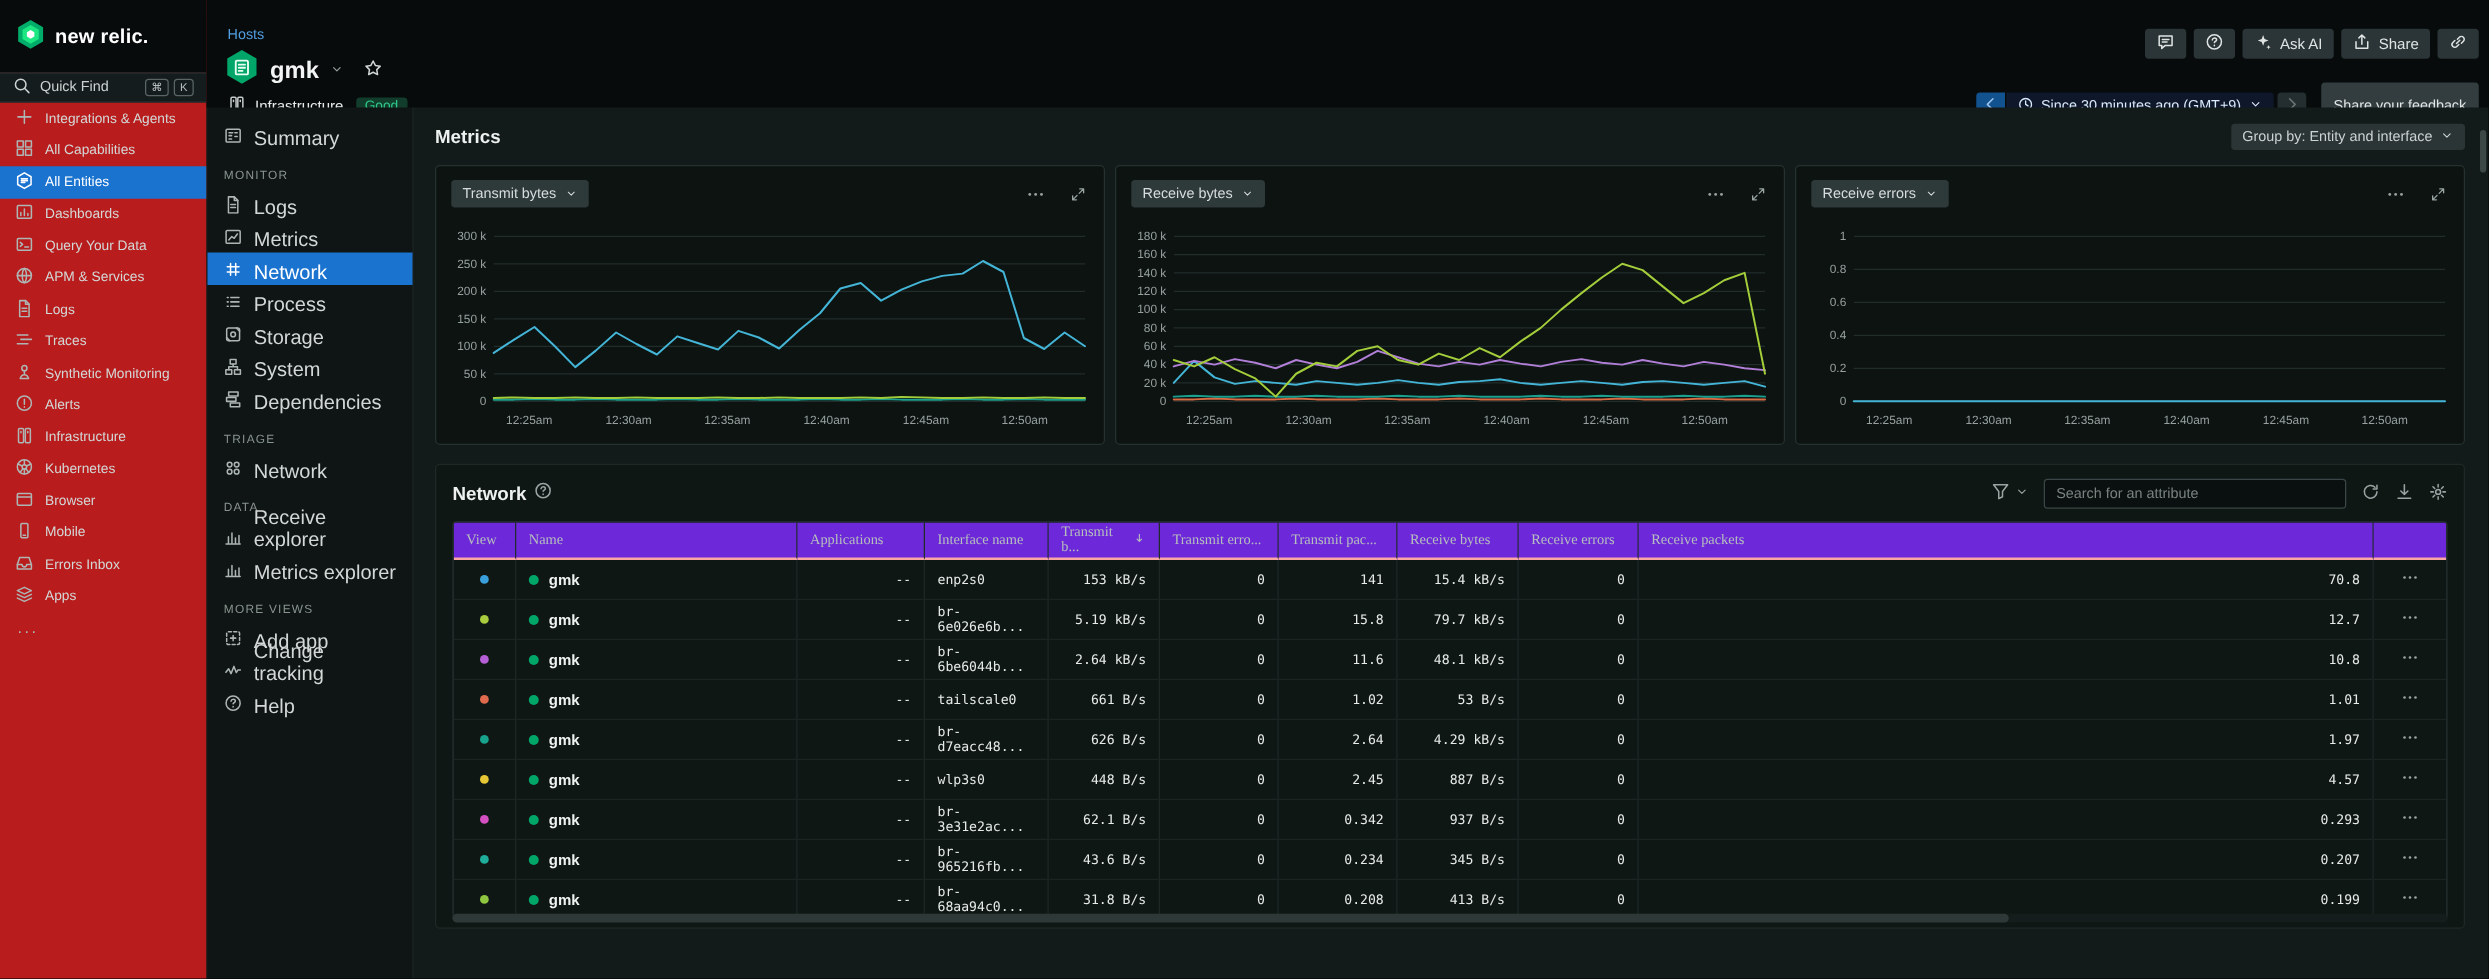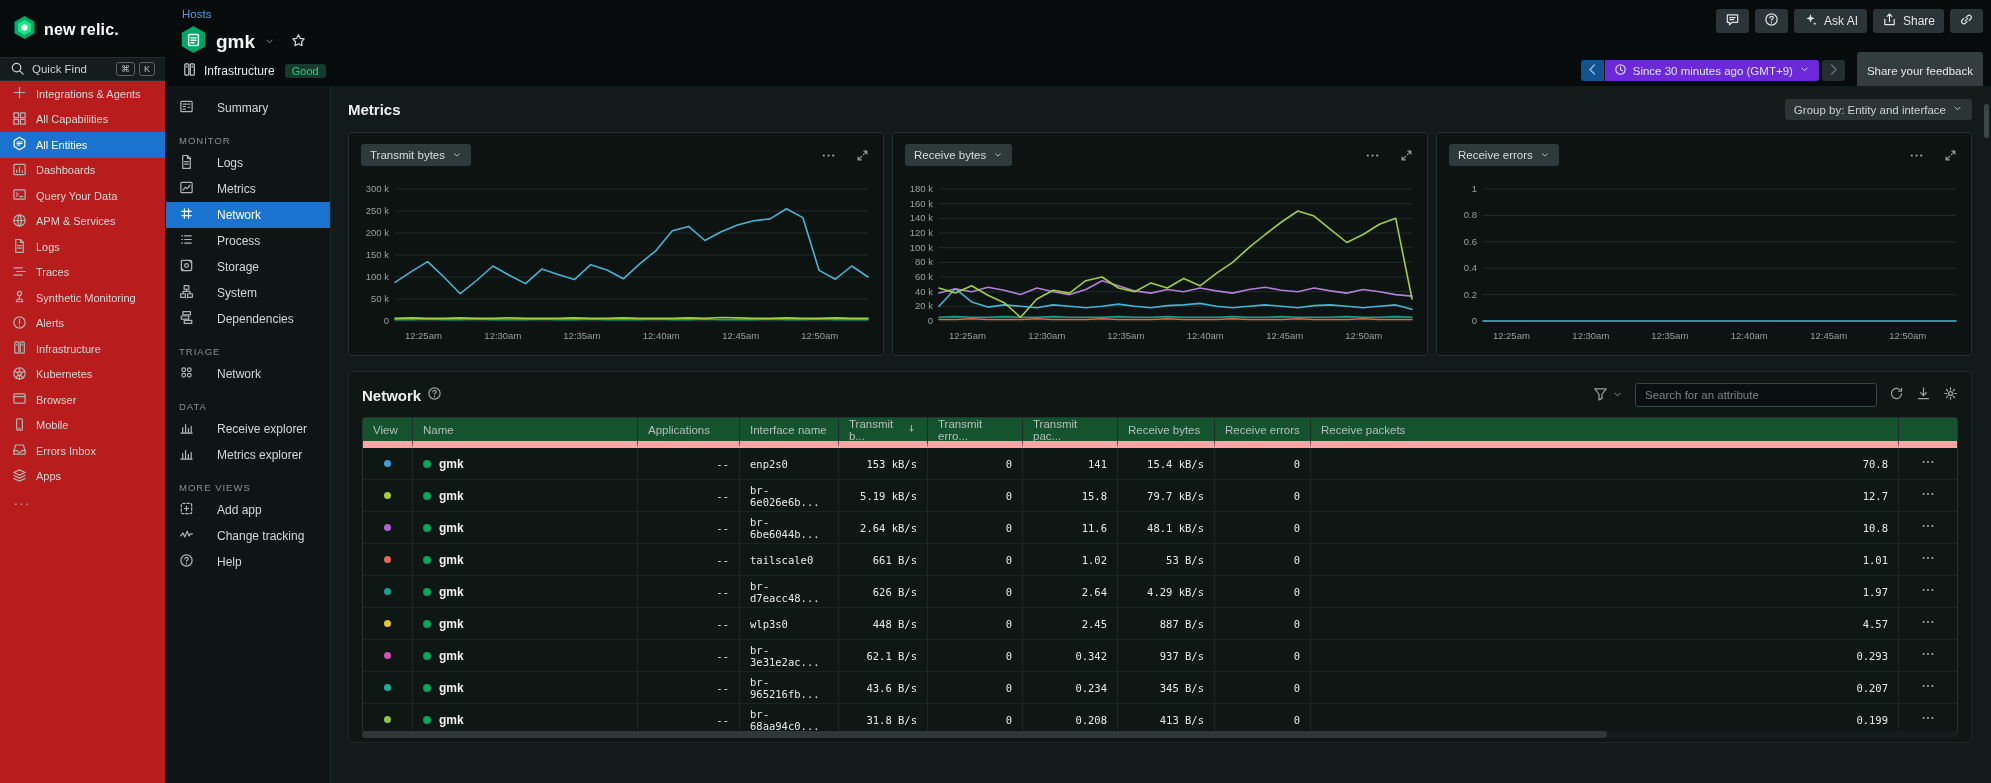--- a/index.html
+++ b/index.html
@@ -15,45 +15,45 @@
   .quickfind .keys { margin-left:auto; display:flex; gap:4px; }
   kbd { border:1px solid #5a6566; border-radius:3px; font-size:9px; padding:0 4px; height:14px; line-height:13px;
     color:#b9c1c0; font-family:"Liberation Sans",sans-serif; }
   .nav-item { display:flex; align-items:center; gap:9px; height:25.5px; padding:0 12px; font-size:11px; color:#d3d8d7; cursor:pointer;text-align:center; }
   .nav-item .ic { color:#aeb6b5; flex:none; }
   .nav-item.active { background:#1b73d0; color:#fff; }
   .nav-item.active .ic { color:#fff; }
   .nav-more { padding:4px 14px; color:#aeb6b5; font-size:13px; letter-spacing:2px; cursor:pointer; }
 
   
-  .topbar { position:absolute; left:165px; top:0; width:1826px; height:86px; background:#070b0b; }
+  .topbar { position:absolute; left:165px; top:14px; width:1826px; height:86px; background:#070b0b; }
   .breadcrumb { position:absolute; left:17px; top:8px; font-size:11.5px; color:#519fe3; cursor:pointer; }
   .entity-row { position:absolute; left:15px; top:25px; display:flex; align-items:center; gap:9px; }
   .entity-name { font-size:19px; font-weight:bold; color:#f2f5f4; }
   .chev { color:#9aa4a2; }
   .star { color:#cfd5d4; margin-left:7px; cursor:pointer; }
   .tab-row { position:absolute; left:17px; top:62px; display:flex; align-items:center; gap:7px; font-size:12px; color:#e8ecec; cursor:pointer; }
   .tab-row .ic { color:#c3cac9; }
   .badge-good { background:#123c2b; color:#2fc98a; font-size:11px; padding:1px 7px; border-radius:3px; margin-left:3px; }
   .top-actions { position:absolute; right:8px; top:9px; display:flex; gap:6px; }
   .tbtn { height:24px; background:#2b3437; border:none; border-radius:3px; display:flex; align-items:center; gap:6px;
     padding:0 9px; font-size:12px; color:#dfe4e3; cursor:pointer; font-family:inherit; }
   .time-row { position:absolute; right:8px; top:52px; display:flex; align-items:center; }
   .chev-btn { width:23px; height:21px; background:#12528e; border:none; border-radius:3px 0 0 3px; display:flex;
     align-items:center; justify-content:center; color:#9cc4ec; cursor:pointer; }
-  .time-pill { height:21px; background:#6d28d9; display:flex; align-items:center; gap:6px; padding:0 9px;
+  .time-pill { height:21px; background:#0f172a; display:flex; align-items:center; gap:6px; padding:0 9px;
     font-size:11.5px; color:#d9eafc; border-radius:0 3px 3px 0; margin-left:1px; border:none; cursor:pointer; font-family:inherit; }
   .chev-btn.right { background:#242e30; color:#6a7675; border-radius:3px; margin-left:3px; }
   .feedback-btn { height:37px; background:#333d3f; border:none; border-radius:3px; padding:0 10px; font-size:11.5px;
     color:#e2e7e6; margin-left:12px; cursor:pointer; font-family:inherit; }
 
   
   .hostnav { position:absolute; left:165px; top:86px; width:166px; height:697px; background:#0e1514;
     border-left:1px solid #161e1d; border-right:1px solid #1e2a28; padding-top:9px; }
-  .hn-item { display:flex; align-items:center; gap:23px; height:26px; padding:0 13px; font-size:12px; color:#d3d8d7; cursor:pointer; }
+  .hn-item { display:flex; align-items:flex-end; gap:9px; height:26px; padding:0 13px; font-size:16px; color:#d3d8d7; cursor:pointer; }
   .hn-item .ic { color:#aeb6b5; flex:none; }
   .hn-item.active { background:#1b73d0; color:#fff; }
   .hn-item.active .ic { color:#fff; }
   .hn-section { height:24px; display:flex; align-items:end; padding:0 13px 4px; font-size:9.5px; letter-spacing:1px;
     color:#89938f; margin-top:5px; }
 
   
   .main { position:absolute; left:331px; top:86px; width:1660px; height:697px; background:#121b19; }
   .vscroll { position:absolute; right:2px; top:18px; width:5px; height:34px; background:#3c4846; border-radius:3px; }
   .metrics-sec { padding:13px 19px 0 17px; }
@@ -78,21 +78,21 @@
   .net-controls { margin-left:auto; display:flex; align-items:center; gap:12px; color:#9aa4a2; }
   .funnel-group { display:flex; align-items:center; gap:4px; cursor:pointer; }
   .search-box { width:242px; height:24px; background:#0a100f; border:1px solid #3a4645; border-radius:3px;
     font-size:11.5px; color:#cfd5d4; padding:0 9px; font-family:inherit; }
   .search-box::placeholder { color:#79837f; }
   .icon-btn { background:none; border:none; color:#9aa4a2; cursor:pointer; padding:0; }
 
   .table { margin-top:10px; border:1px solid #273331; border-radius:3px; overflow:hidden; }
   .trow { display:grid; grid-template-columns:50px 225px 102px 99px 89px 95px 95px 97px 96px 1fr 58px; }
   .th { height:30px; display:flex; align-items:center; gap:5px; padding:0 10px; font-size:11.5px; color:#b6bfbd;
-    border-right:1px solid #202c2a; border-bottom:7px solid #fca5a5; cursor:pointer; background:#14532d; }
+    border-right:1px solid #202c2a; border-bottom:2px solid #fca5a5; cursor:pointer; background:#6d28d9;font-family:Liberation Serif, serif; }
   .th:last-child { border-right:none; }
   .td { height:32px; display:flex; align-items:center; padding:0 10px; font-size:12px; color:#dfe5e4;
     border-right:1px solid #1d2826; border-bottom:1px solid #1a2422; }
   .td:last-child { border-right:none; }
   .td.num { justify-content:flex-end; font-family:"DejaVu Sans Mono", monospace; font-size:10.5px; color:#e6ebe9; }
   .td.center { justify-content:center; }
   .dot { width:7px; height:7px; border-radius:50%; flex:none; }
   .status-dot { width:8px; height:8px; border-radius:50%; background:#00a668; margin-right:8px; flex:none; }
   .ent-name { font-weight:bold; color:#eef2f1; }
   .actions-dots { color:#9aa4a2; letter-spacing:1px; font-weight:bold; cursor:pointer; background:none; border:none; }

